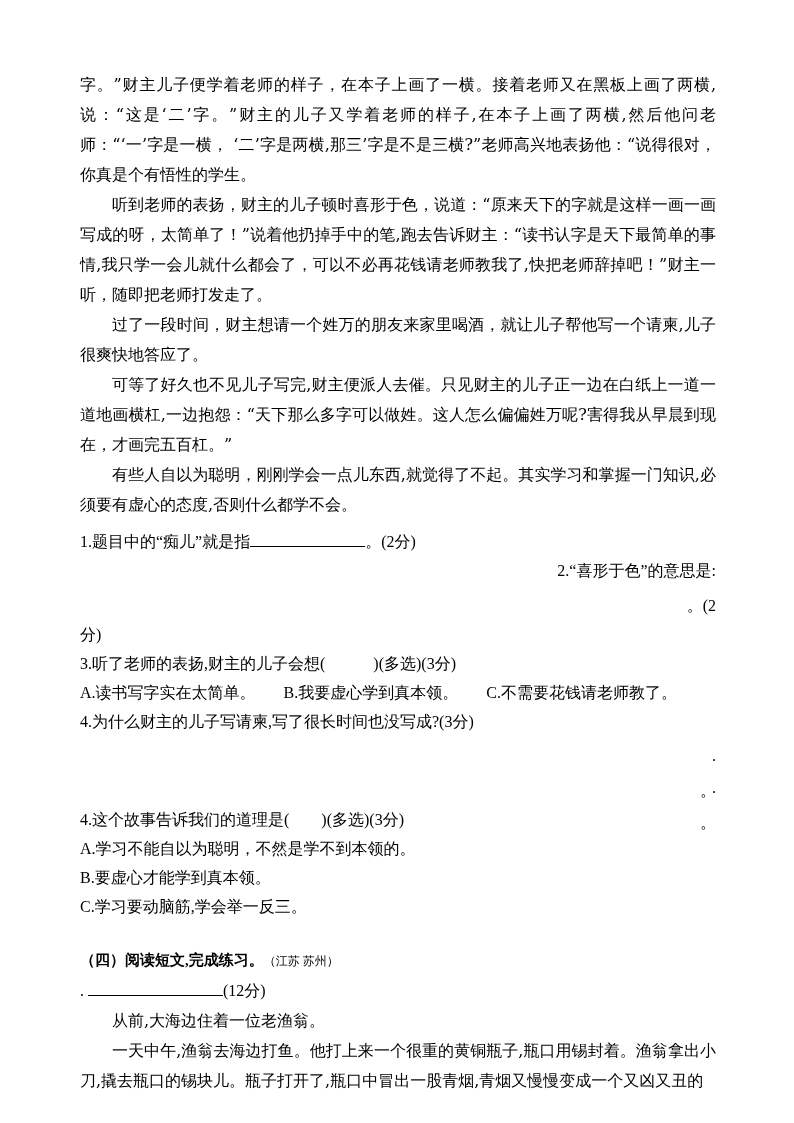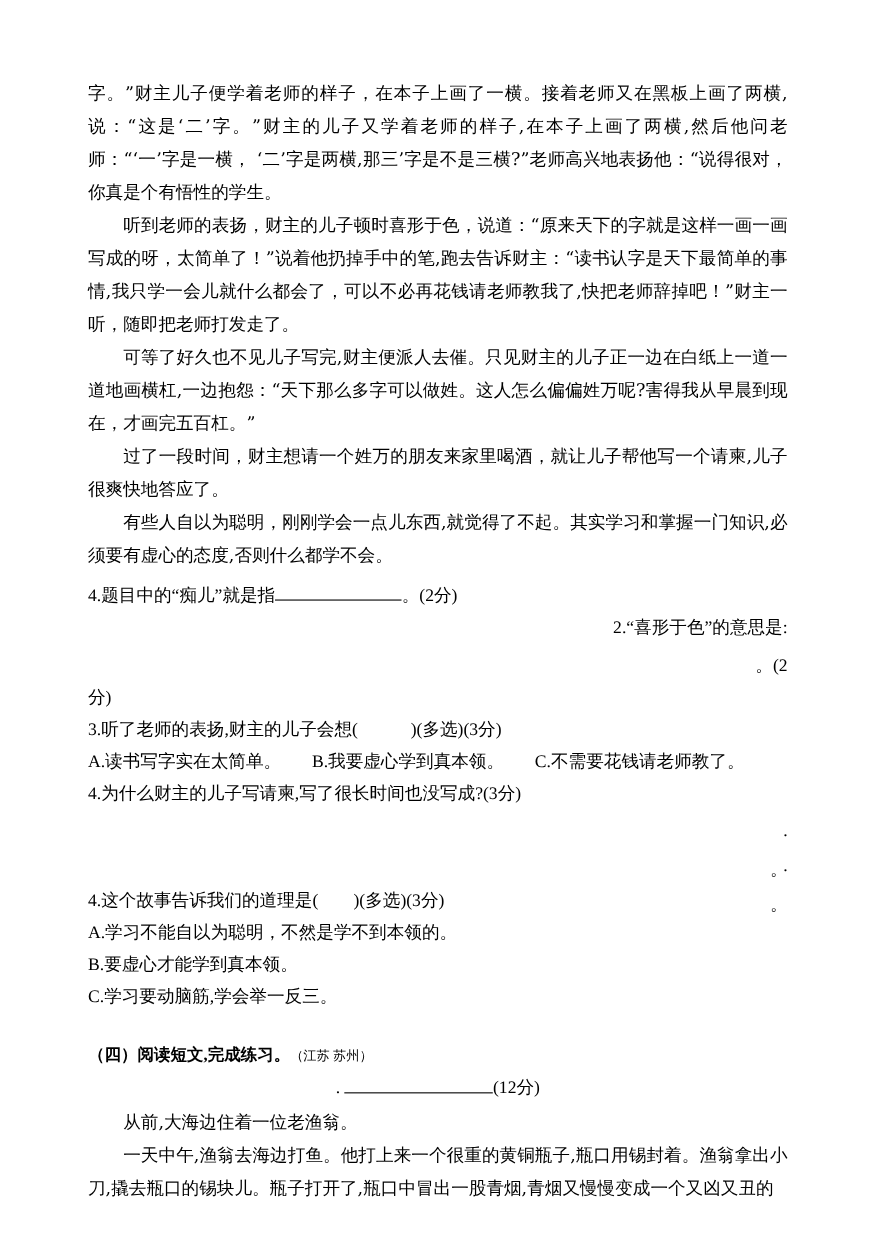--- a/index.html
+++ b/index.html
@@ -63,43 +63,42 @@
     line-height:30px;
   }
   .section-header .hd {
     font-weight:bold;
     font-size:15px;
   }
   .section-header .src {
     font-size:12px;
   }
   .title-row {
-    text-align:center;
     line-height:30px;
   }
   .passage-b p { line-height:30px; }
 </style>
 </head>
 <body>
 
 <div class="page">
   <div class="content">
 
     <div class="kai">
       <p>字。”财主儿子便学着老师的样子，在本子上画了一横。接着老师又在黑板上画了两横,说：“这是‘二’字。”财主的儿子又学着老师的样子,在本子上画了两横,然后他问老师：“‘一’字是一横， ‘二’字是两横,那三’字是不是三横?”老师高兴地表扬他：“说得很对，你真是个有悟性的学生。</p>
       <p class="indent">听到老师的表扬，财主的儿子顿时喜形于色，说道：“原来天下的字就是这样一画一画写成的呀，太简单了！”说着他扔掉手中的笔,跑去告诉财主：“读书认字是天下最简单的事情,我只学一会儿就什么都会了，可以不必再花钱请老师教我了,快把老师辞掉吧！”财主一听，随即把老师打发走了。</p>
+      <p class="indent">过了一段时间，财主想请一个姓万的朋友来家里喝酒，就让儿子帮他写一个请柬,儿子很爽快地答应了。</p>
       <p class="indent">可等了好久也不见儿子写完,财主便派人去催。只见财主的儿子正一边在白纸上一道一道地画横杠,一边抱怨：“天下那么多字可以做姓。这人怎么偏偏姓万呢?害得我从早晨到现在，才画完五百杠。”</p>
-      <p class="indent">过了一段时间，财主想请一个姓万的朋友来家里喝酒，就让儿子帮他写一个请柬,儿子很爽快地答应了。</p>
       <p class="indent">有些人自以为聪明，刚刚学会一点儿东西,就觉得了不起。其实学习和掌握一门知识,必须要有虚心的态度,否则什么都学不会。</p>
     </div>
 
     <div class="song questions">
 
       <p class="qline">
-        <span>4.题目中的“痴儿”就是指</span><span class="u u-115"></span><span>。(2分)</span>
+        <span>1.题目中的“痴儿”就是指</span><span class="u u-115"></span><span>。(2分)</span>
       </p>
 
       <div class="flexline">
         <span>2.“喜形于色”的意思是:</span>
         <span class="fill"></span>
         <span>。(2</span>
       </div>
       <p class="qline">分)</p>
 
       <p class="qline">3.听了老师的表扬,财主的儿子会想(　　　)(多选)(3分)</p>

